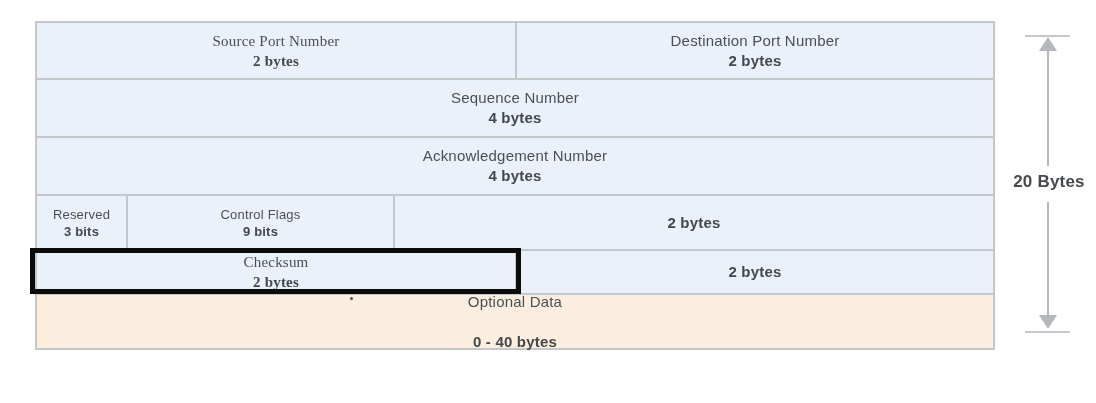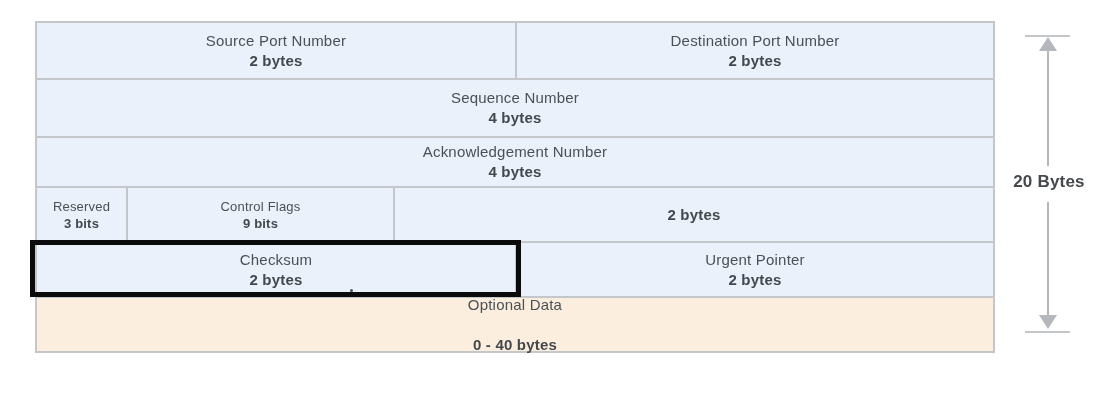--- a/index.html
+++ b/index.html
@@ -21,28 +21,28 @@
 
   
   .tcp-table{
     position:absolute;left:35px;top:21px;width:960px;
     border:2px solid var(--border);
     display:flex;flex-direction:column;
     background:#ffffff;
   }
   .row{display:flex;}
   .row + .row{border-top:2px solid var(--border);}
-  .r1{height:55px}.r2{height:58px}.r3{height:50px}.r4{height:55px}.r5{height:55px}.r6{height:55px}
+  .r1{height:55px}.r2{height:58px}.r3{height:58px}.r4{height:55px}.r5{height:44px}.r6{height:55px}
   .cell{
     background:var(--cell-bg);
     display:flex;flex-direction:column;justify-content:center;align-items:center;
     text-align:center;position:relative;
   }
   .cell + .cell{border-left:2px solid var(--border);}
-  .c-half-l{flex:0 0 478px;}
+  .c-half-l{flex:0 0 478px;font-family:Liberation Serif, serif;}
   .c-half-r{flex:1 1 auto;}
   .c-full{flex:1 1 auto;}
   .c-do{flex:0 0 118px;}
   .c-res{flex:0 0 89px;}
   .c-cf{flex:0 0 267px;}
   .cell.optional{background:var(--optional-bg);gap:20px;}
 
   .fname{font-size:15px;color:var(--text);line-height:20px;letter-spacing:.2px;}
   .fsize{font-size:15px;font-weight:bold;color:var(--text-bold);line-height:20px;letter-spacing:.2px;}
   .small .fname{font-size:13px;line-height:17px;}
@@ -124,21 +124,20 @@
     </div>
 
     <div class="row r5">
       <div class="cell c-half-l">
         <div class="hl-frame"></div>
         <div class="fname">Checksum</div>
         <div class="fsize">2 bytes</div>
         <div class="stray-dot"></div>
       </div>
       <div class="cell c-half-r">
-        <div class="fname">Urgent Pointer</div>
         <div class="fsize">2 bytes</div>
       </div>
     </div>
 
     <div class="row r6">
       <div class="cell c-full optional">
         <div class="fname">Optional Data</div>
         <div class="fsize">0 - 40 bytes</div>
       </div>
     </div>

